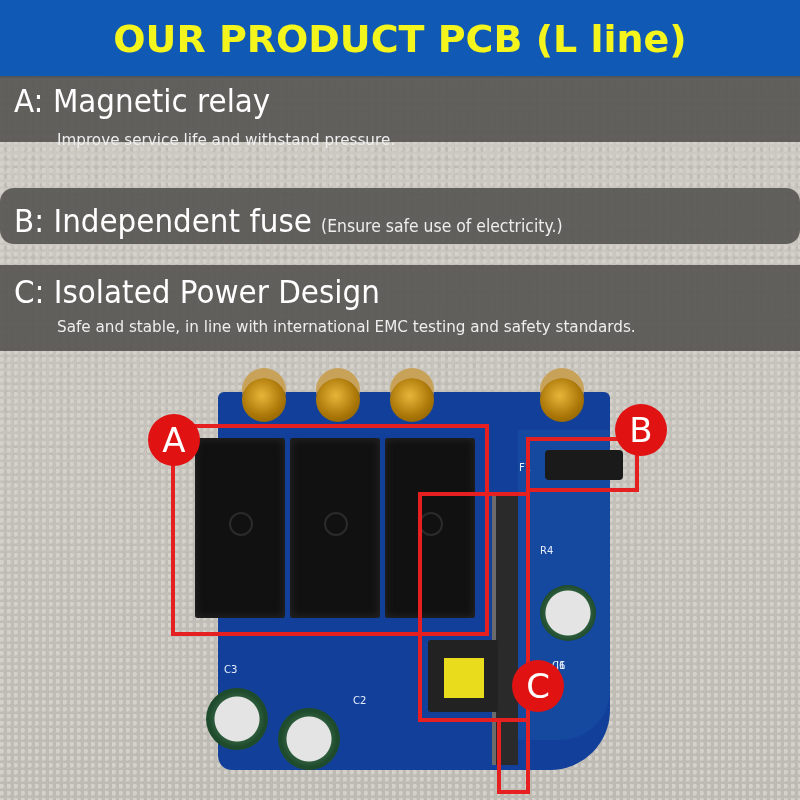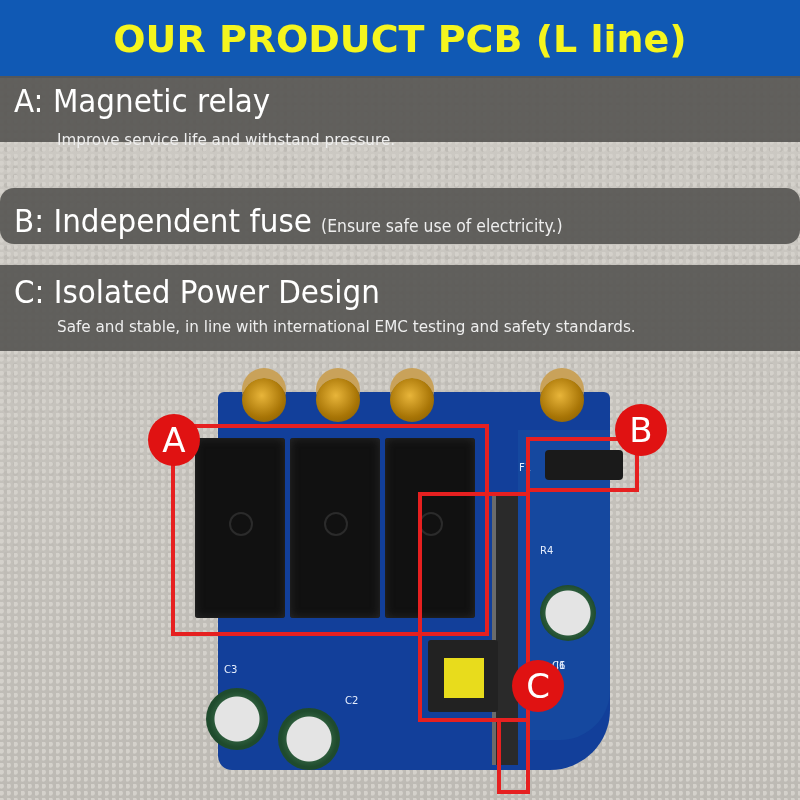--- a/index.html
+++ b/index.html
@@ -86,21 +86,21 @@
 
 <div class="cap" style="left:540px;top:585px"></div>
 <div class="cap" style="left:206px;top:688px;width:62px;height:62px"></div>
 <div class="cap" style="left:278px;top:708px;width:62px;height:62px"></div>
 
 <span class="silk" style="left:519px;top:462px">F1</span>
 <span class="silk" style="left:540px;top:545px">R4</span>
 <span class="silk" style="left:552px;top:660px">C1</span>
 <span class="silk" style="left:556px;top:660px">J6</span>
 <span class="silk" style="left:224px;top:664px">C3</span>
-<span class="silk" style="left:345px;top:695px">C2</span>
+<span class="silk" style="left:353px;top:695px">C2</span>
 
 <div class="box" style="left:171px;top:424px;width:318px;height:212px"></div>
 <div class="box" style="left:526px;top:437px;width:113px;height:55px"></div>
 <div class="box" style="left:418px;top:492px;width:112px;height:230px;border-top:4px solid #e62020"></div>
 <div class="box" style="left:497px;top:718px;width:33px;height:76px;border-top:none"></div>
 
 <div class="badge" style="left:148px;top:414px">A</div>
 <div class="badge" style="left:615px;top:404px">B</div>
 <div class="badge" style="left:512px;top:660px">C</div>
 

